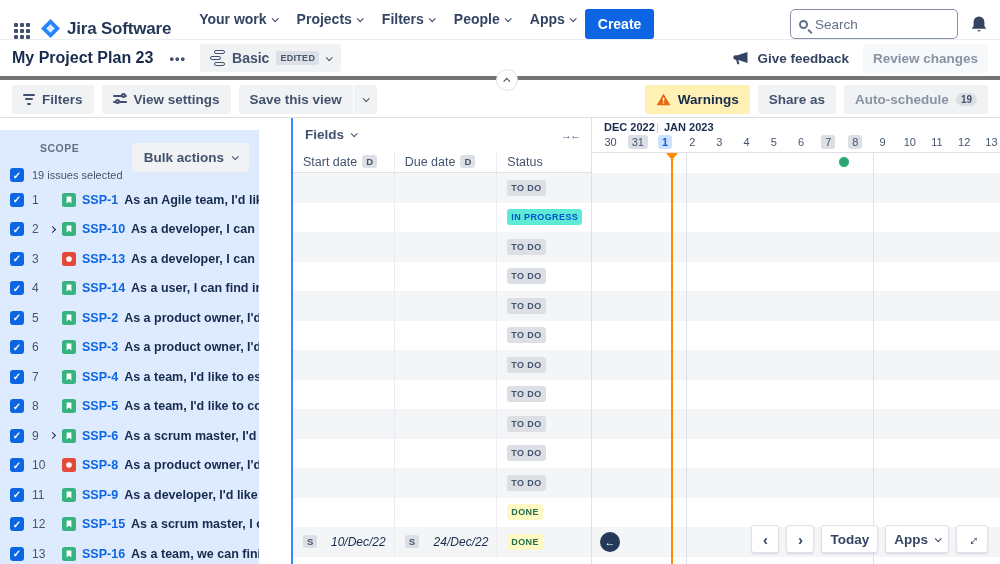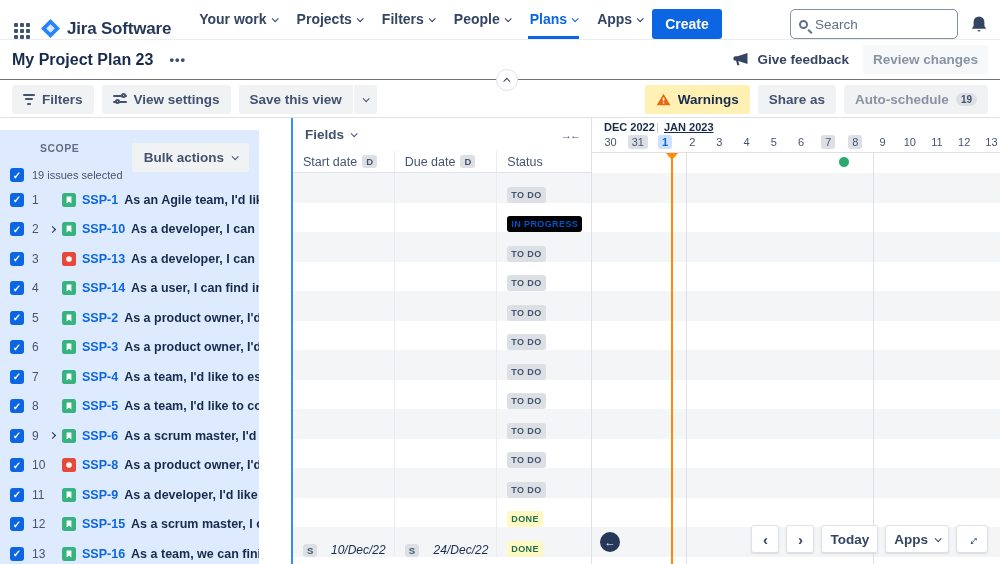--- a/index.html
+++ b/index.html
@@ -27,21 +27,21 @@
   .searchbox { display:flex; align-items:center; gap:7px; width:168px; height:30px;
     border:1px solid #8590A2; border-radius:5px; padding:0 8px; color:#626F86; }
   .mag { width:9px; height:9px; border:2px solid #626F86; border-radius:50%; position:relative; flex:none; }
   .mag::after { content:""; position:absolute; width:2px; height:5px; background:#626F86;
     left:8px; top:7px; transform:rotate(-45deg); }
   .searchbox input { border:none; outline:none; font-size:13.5px; width:120px; color:#172B4D; background:transparent; }
   .searchbox input::placeholder { color:#626F86; }
 
   
   #planbar { position:absolute; top:40px; left:0; width:1000px; height:40px; background:#fff;
-    border-bottom:1px solid #737373; display:flex; align-items:center; padding:0 12px; }
+    border-bottom:4px solid #737373; display:flex; align-items:center; padding:0 12px; }
   #plan-title { font-size:16px; font-weight:600; color:#172B4D; margin-right:10px; }
   .dots-btn { color:#42526E; font-size:13px; font-weight:700; letter-spacing:1px; padding:4px 6px;
     border-radius:3px; cursor:pointer; }
   .view-switcher { display:flex; align-items:center; gap:7px; background:#F1F2F4; border-radius:3px;
     padding:6px 10px; margin-left:8px; cursor:pointer; font-size:14px; font-weight:600; color:#42526E; }
   .layout-icon { display:inline-flex; flex-direction:column; gap:2px; }
   .layout-icon i { display:block; width:11px; height:4px; border:1.4px solid #42526E; border-radius:2px; }
   .layout-icon i:nth-child(1){ margin-left:4px; } .layout-icon i:nth-child(3){ margin-left:4px; }
   .edited-badge { background:#DCDFE4; color:#44546F; font-size:9px; font-weight:700; border-radius:3px;
     padding:2px 4px; letter-spacing:.3px; }
@@ -110,26 +110,26 @@
     color:#42526E; cursor:pointer; }
   .collapse-arrows { margin-left:auto; font-size:11px; color:#44546F; letter-spacing:-2px; cursor:pointer; }
   #col-heads { height:22px; display:flex; border-bottom:1px solid #DFE1E6; font-size:12.5px; color:#44546F; }
   .col-head { display:flex; align-items:center; gap:5px; padding-left:10px; border-right:1px solid #EBECF0; }
   .col-head:last-child { border-right:none;text-align:center; }
   .d-badge { background:#DCDFE4; color:#44546F; font-size:9.5px; font-weight:700; border-radius:3px;
     padding:1px 4px; }
   .c-start { width:102px; } .c-due { width:103px; } .c-status { width:94px; }
   .field-row { display:flex; height:29.5px; align-items:center; }
   .field-row.odd { background:#F4F5F7; }
-  .fcell { height:100%; display:flex; align-items:flex-end; padding:0 8px 0 10px; border-right:1px solid #EBECF0; }
+  .fcell { height:100%; display:flex; align-items:center; padding:0 8px 0 10px; border-right:1px solid #EBECF0; }
   .fcell:last-child { border-right:none; }
   .fcell .date-val { margin-left:auto; font-size:12px; font-style:italic; color:#172B4D; }
   .status-badge { font-size:9px; font-weight:700; letter-spacing:.4px; border-radius:3px; padding:3px 4px; }
   .st-todo { background:#DCDFE4; color:#44546F; }
-  .st-inprog { background:#000000; color:#0055CC; }
+  .st-inprog { background:#5eead4; color:#0055CC; }
   .st-done { background:#fef9c3; color:#216E4E; }
 
   
   #tl-head { position:relative; height:35px; border-bottom:1px solid #DFE1E6; }
   .month-label { position:absolute; top:3px; font-size:11px; font-weight:700; color:#172B4D; }
   .month-sep { position:absolute; top:3px; font-size:11px; color:#C1C7D0; }
   .day-label { position:absolute; top:18px; width:28px; text-align:center; font-size:11px; color:#44546F; }
   .day-label b { font-weight:400; border-radius:3px; padding:1px 4px; }
   .day-label.weekend b { background:#DCDFE4; }
   .day-label.today b { background:#CCE0FF; color:#0C66E4; font-weight:600; }
@@ -184,24 +184,20 @@
         <span class="chev"></span>
       </span>
       <span class="nav-item">
         <span>Filters</span>
         <span class="chev"></span>
       </span>
       <span class="nav-item">
         <span>People</span>
         <span class="chev"></span>
       </span>
-      <span class="nav-item active">
-        <span>Plans</span>
-        <span class="chev"></span>
-      </span>
       <span class="nav-item">
         <span>Apps</span>
         <span class="chev"></span>
       </span>
     </div>
   <button class="btn-create">Create</button>
   <div class="nav-right">
     <span class="searchbox">
       <span class="mag"></span>
       <input placeholder="Search" style="">
@@ -210,20 +206,30 @@
       <path d="M9 1.5a5.4 5.4 0 0 0-5.4 5.4v4.2L1.8 13.8h14.4l-1.8-2.7V6.9A5.4 5.4 0 0 0 9 1.5z" fill="#344563"></path>
       <path d="M7.2 15.2a1.9 1.9 0 0 0 3.6 0z" fill="#344563"></path>
     </svg>
 
   </div>
 </nav>
 
 <div id="planbar">
   <span id="plan-title">My Project Plan 23</span>
   <span class="dots-btn">•••</span>
+  <span class="view-switcher">
+    <span class="layout-icon">
+        <i></i>
+        <i></i>
+        <i></i>
+      </span>
+    <span>Basic</span>
+    <span class="edited-badge">EDITED</span>
+    <span class="chev"></span>
+  </span>
   <div class="planbar-right">
     <span class="feedback">
       <svg width="16" height="15" viewBox="0 0 16 15">
         <path d="M14.5 1 4.5 4.2H2.6a2.3 2.3 0 0 0 0 4.6h.5l1.2 4.4h2.1l-1.1-4.2 9.2 3z" fill="#344563"></path>
       </svg>
       <span>Give feedback</span>
     </span>
     <button class="review-btn">Review changes</button>
   </div>
 </div>
@@ -557,21 +563,21 @@
           <div class="fcell c-status">
             <span class="status-badge st-done">DONE</span>
           </div>
         </div>
       </div>
   </div>
 
   <div id="timeline-panel">
     <div id="tl-head">
         <span class="month-label" style="left: 12px;">DEC 2022</span>
-        <span class="month-label" style="left: 72px; text-decoration: underline;">JAN 2023</span>
+        <span class="month-label" style="left: 72px;">JAN 2023</span>
         <span class="month-sep" style="left: 64px;">|</span>
         <span class="day-label" style="left: 4.6px;"><b>30</b></span>
         <span class="day-label weekend" style="left: 31.8px;"><b>31</b></span>
         <span class="day-label today" style="left: 59px;"><b>1</b></span>
         <span class="day-label" style="left: 86.2px;"><b>2</b></span>
         <span class="day-label" style="left: 113.4px;"><b>3</b></span>
         <span class="day-label" style="left: 140.6px;"><b>4</b></span>
         <span class="day-label" style="left: 167.8px;"><b>5</b></span>
         <span class="day-label" style="left: 195px;"><b>6</b></span>
         <span class="day-label weekend" style="left: 222.2px;"><b>7</b></span>

